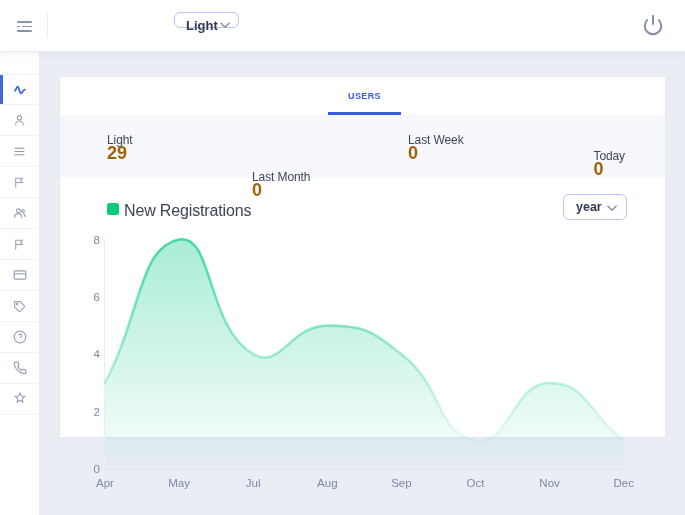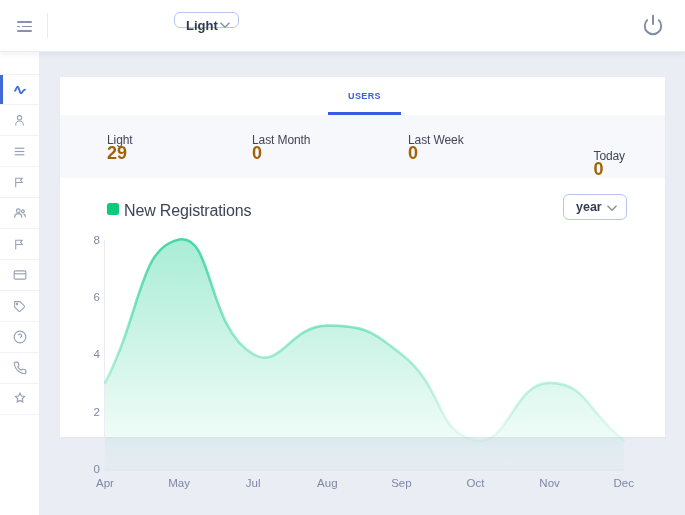--- a/index.html
+++ b/index.html
@@ -35,21 +35,21 @@
 .card { position:absolute; left:60px; top:77px; width:605px; height:360px; background:#fff;
   border-radius:0; box-shadow:0 1px 2px rgba(60,70,100,0.05); }
 .tabrow { position:relative; height:38px; }
 .tab { position:absolute; left:calc(50% + 2px); top:0; transform:translateX(-50%); height:38px; }
 .tabtxt { font-size:9px; line-height:10px; font-weight:700; letter-spacing:0.4px; color:#3a5ce0; margin-top:14px; text-align:center; }
 .tabline { position:absolute; left:50%; transform:translateX(-50%); bottom:0; width:73px; height:3px; background:#3a5ce0; }
 .stats { position:absolute; left:0; top:38px; width:605px; height:63px; background:#f7f8fb; }
 .stat { position:absolute; top:17.5px; }
 .stat .lbl { font-size:12px; line-height:14px; letter-spacing:-0.1px; color:#3e4659; }
 .stat .val { font-size:18px; line-height:14px; font-weight:700; color:#a16207; margin-top:-1px; }
-.s1 { left:47px; } .s2 { left:192px; } .s3 { left:348px; } .s4 { left:533.5px;margin-top:16px; }
+.s1 { left:47px; } .s2 { left:192px;margin-top:37px; } .s3 { left:348px; } .s4 { left:533.5px;margin-top:16px; }
 .lsq { position:absolute; left:47px; top:126px; width:12px; height:12px; border-radius:2.5px; background:#0bcb79; }
 .ltxt { position:absolute; left:64px; top:124.5px; font-size:16px; letter-spacing:-0.15px; color:#3d4456; }
 .yearbtn { position:absolute; right:38px; top:117px; width:64px; height:26px; border:1px solid #b6c5f4;
   border-radius:6px; background:#fff; }
 .yearbtn span { position:absolute; left:12px; top:4.5px; font-size:12.5px; font-weight:700; color:#333d52; }
 .yearbtn svg { position:absolute; right:9px; top:10px; }
 .chartsvg { position:absolute; left:0; top:0; }
 </style>
 </head>
 <body>

